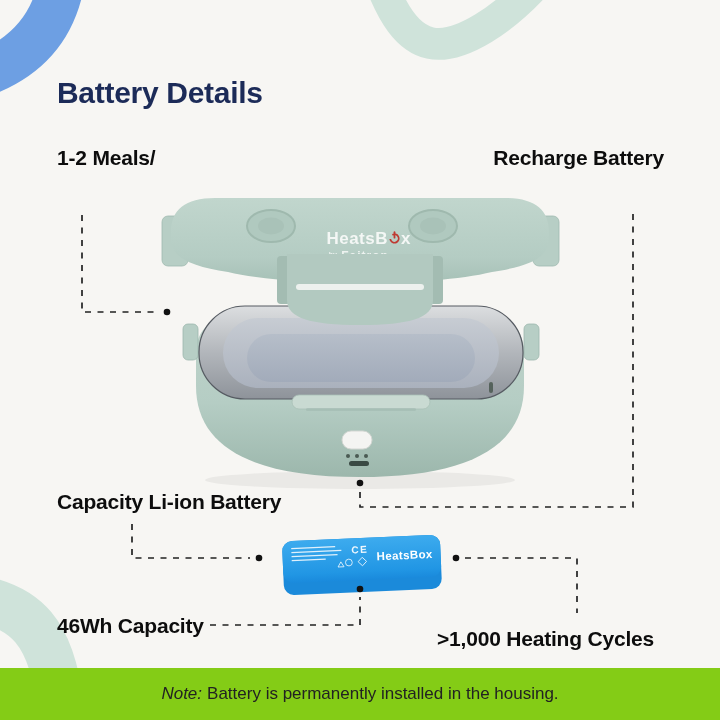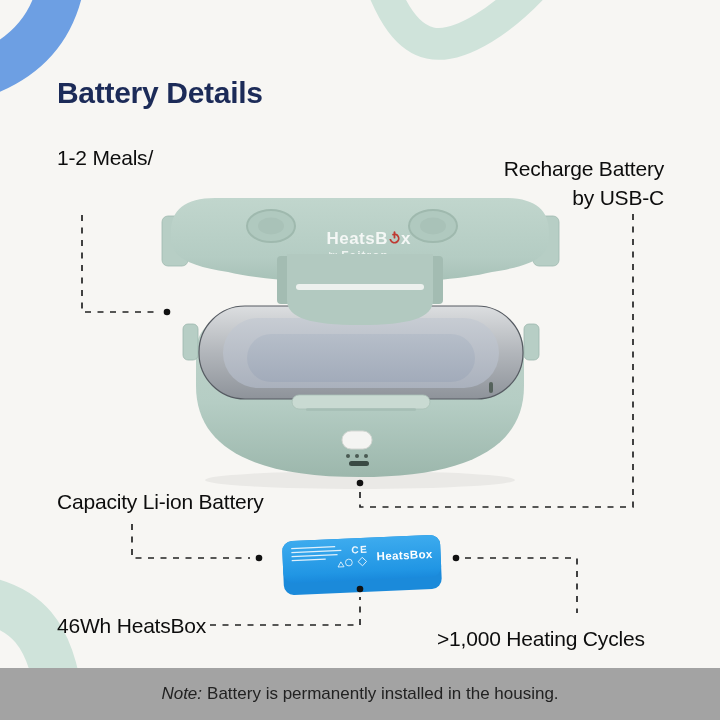--- a/index.html
+++ b/index.html
@@ -2,29 +2,29 @@
 <html><head>
 <meta charset="utf-8">
 <style>
   html,body{margin:0;padding:0;}
   body{width:720px;height:720px;overflow:hidden;background:#f7f6f3;
        font-family:"Liberation Sans", sans-serif;}
   .stage{position:relative;width:720px;height:720px;}
   svg.scene{position:absolute;left:0;top:0;}
   .page-title{position:absolute;left:57px;top:76px;margin:0;
       font-size:30px;font-weight:800;letter-spacing:-0.3px;color:#1c2b58;}
-  .callout{position:absolute;font-size:21px;font-weight:400;color:#0d0d0d;
+  .callout{position:absolute;font-size:21px;font-weight:700;color:#0d0d0d;
       line-height:29px;letter-spacing:-0.2px;}
   .co-meals{left:57px;top:143px;text-align:left;}
-  .co-recharge{right:56px;top:143px;text-align:right;margin-top:11px;}
+  .co-recharge{right:56px;top:143px;text-align:right;}
   .co-liion{left:57px;top:487px;}
   .co-capacity{left:57px;top:611px;}
   .co-cycles{left:437px;top:624px;}
   .note-bar{position:absolute;left:0;top:668px;width:720px;height:52px;
-      background:#a3a3a3;display:flex;align-items:center;justify-content:center;}
+      background:#84cc16;display:flex;align-items:center;justify-content:center;}
   .note-text{font-size:17px;color:#222;font-weight:400;}
   .note-prefix{font-style:italic;margin-right:5px;}
 </style>
 </head>
 <body>
 
 <div class="stage">
 
   <svg class="scene" width="720" height="720" viewBox="0 0 720 720">
     <defs>
@@ -151,26 +151,25 @@
   </svg>
 
   <h1 class="page-title">Battery Details</h1>
 
   <div class="callout co-meals">
     <div>1-2 Meals/</div>
   </div>
 
   <div class="callout co-recharge">
     <div>Recharge Battery</div>
-    <div>by USB-C</div>
   </div>
 
   <div class="callout co-liion">Capacity Li-ion Battery</div>
 
-  <div class="callout co-capacity">46Wh HeatsBox</div>
+  <div class="callout co-capacity">46Wh Capacity</div>
 
   <div class="callout co-cycles">&gt;1,000 Heating Cycles</div>
 
   <div class="note-bar">
     <div class="note-text">
       <span class="note-prefix">Note:</span><span>Battery is permanently installed in the housing.</span>
     </div>
   </div>
 
 </div>

